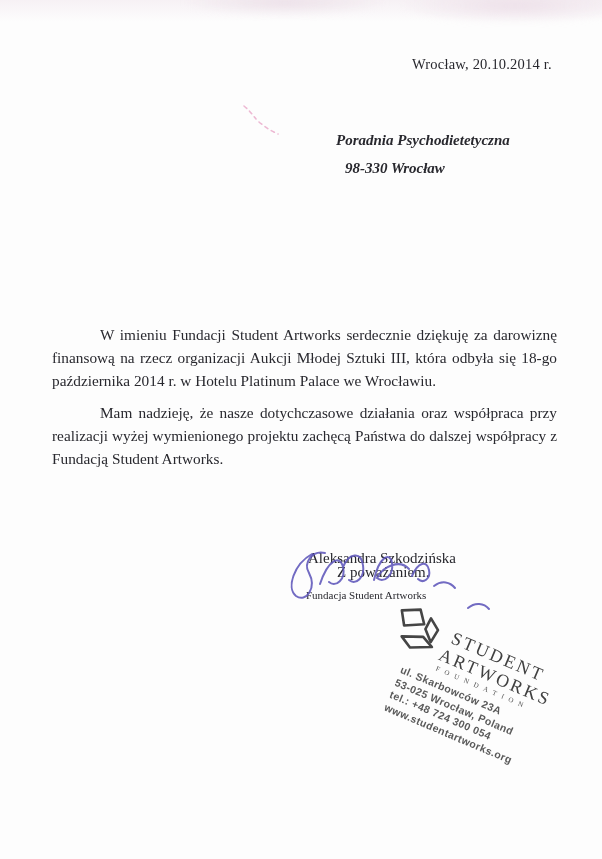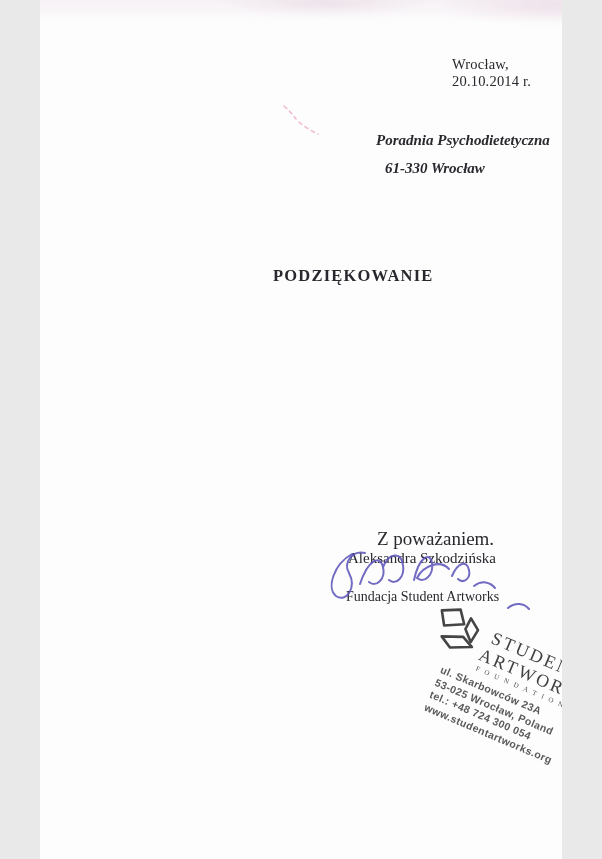--- a/index.html
+++ b/index.html
@@ -1,21 +1,21 @@
 <!DOCTYPE html>
 <html><head>
 <meta charset="utf-8">
 <style>
   * { margin: 0; padding: 0; box-sizing: border-box; }
   html, body { background: #e9e9e9; }
   body { font-family: "Liberation Serif", serif; }
 
   .page {
     position: relative;
-    width: 522px;
+    width: 602px;
     height: 859px;
     margin: 0 auto;
     background: #fdfdfd;
     overflow: hidden;
     color: #28282e;
   }
 
   
   .top-tint {
     position: absolute; top: 0; left: 0; right: 0; height: 26px;
@@ -52,23 +52,23 @@
   }
 
   .para {
     position: absolute; left: 52px; width: 505px;
     font-size: 15.3px; line-height: 23px;
     text-align: justify; text-indent: 48px;
   }
   .para-1 { top: 323px; }
   .para-2 { top: 401px; }
 
-  .closing-salutation { position: absolute; left: 337px; top: 528px; font-size: 19px; }
+  .closing-salutation { position: absolute; left: 337px; top: 564px; font-size: 15px; }
   .signer-name        { position: absolute; left: 308px; top: 550px; font-size: 15px; }
-  .organization-name  { position: absolute; left: 306px; top: 589px; font-size: 14px; }
+  .organization-name  { position: absolute; left: 306px; top: 589px; font-size: 11px; }
 
   .signature-svg { position: absolute; left: 282px; top: 538px; pointer-events: none; }
 
   .pink-artifact-svg { position: absolute; left: 238px; top: 102px; pointer-events: none; }
 
   
   .stamp {
     position: absolute; left: 401px; top: 597px; width: 200px;
     transform: rotate(23deg); transform-origin: 0 0;
     color: #474747;
@@ -104,25 +104,26 @@
   <div class="scan-blob-2"></div>
 
   <svg class="pink-artifact-svg" width="48" height="38" viewBox="0 0 48 38">
     <path d="M 6,4 C 11,8 14,12 18,17 M 21,20 C 27,25 33,29 40,32" fill="none" stroke="#e9a8c8" stroke-width="1.6" stroke-linecap="round" stroke-dasharray="3.5,4" opacity="0.8"></path>
   </svg>
 
   <div class="dateline">Wrocław, 20.10.2014 r.</div>
 
   <div class="recipient">
     <div class="r-line">Poradnia Psychodietetyczna</div>
-    <div class="r-line">61-330 Wrocław</div>
+    <div class="r-line">98-330 Wrocław</div>
   </div>
 
-  <div class="letter-title">PODZIĘKOWANIE</div>
 
+  <div class="para para-1">W imieniu Fundacji Student Artworks serdecznie dziękuję za darowiznę finansową na rzecz organizacji Aukcji Młodej Sztuki III, która odbyła się 18-go października 2014 r. w Hotelu Platinum Palace we Wrocławiu.</div>
+  <div class="para para-2">Mam nadzieję, że nasze dotychczasowe działania oraz współpraca przy realizacji wyżej wymienionego projektu zachęcą Państwa do dalszej współpracy z Fundacją Student Artworks.</div>
 
   <div class="closing-salutation">Z poważaniem.</div>
   <div class="signer-name">Aleksandra Szkodzińska</div>
   <div class="organization-name">Fundacja Student Artworks</div>
 
   <svg class="signature-svg" width="218" height="82" viewBox="0 0 218 82">
     <g fill="none" stroke="#5f57bb" stroke-width="2" stroke-linecap="round" opacity="0.88">
       <path d="M 30,16 C 12,26 4,50 14,58 C 24,65 35,50 27,35 C 21,25 30,12 43,15"></path>
       <path d="M 38,46 C 46,22 58,16 61,29 C 64,41 54,50 47,44"></path>
       <path d="M 61,29 C 67,15 79,13 81,27 C 83,39 74,48 67,42"></path>

